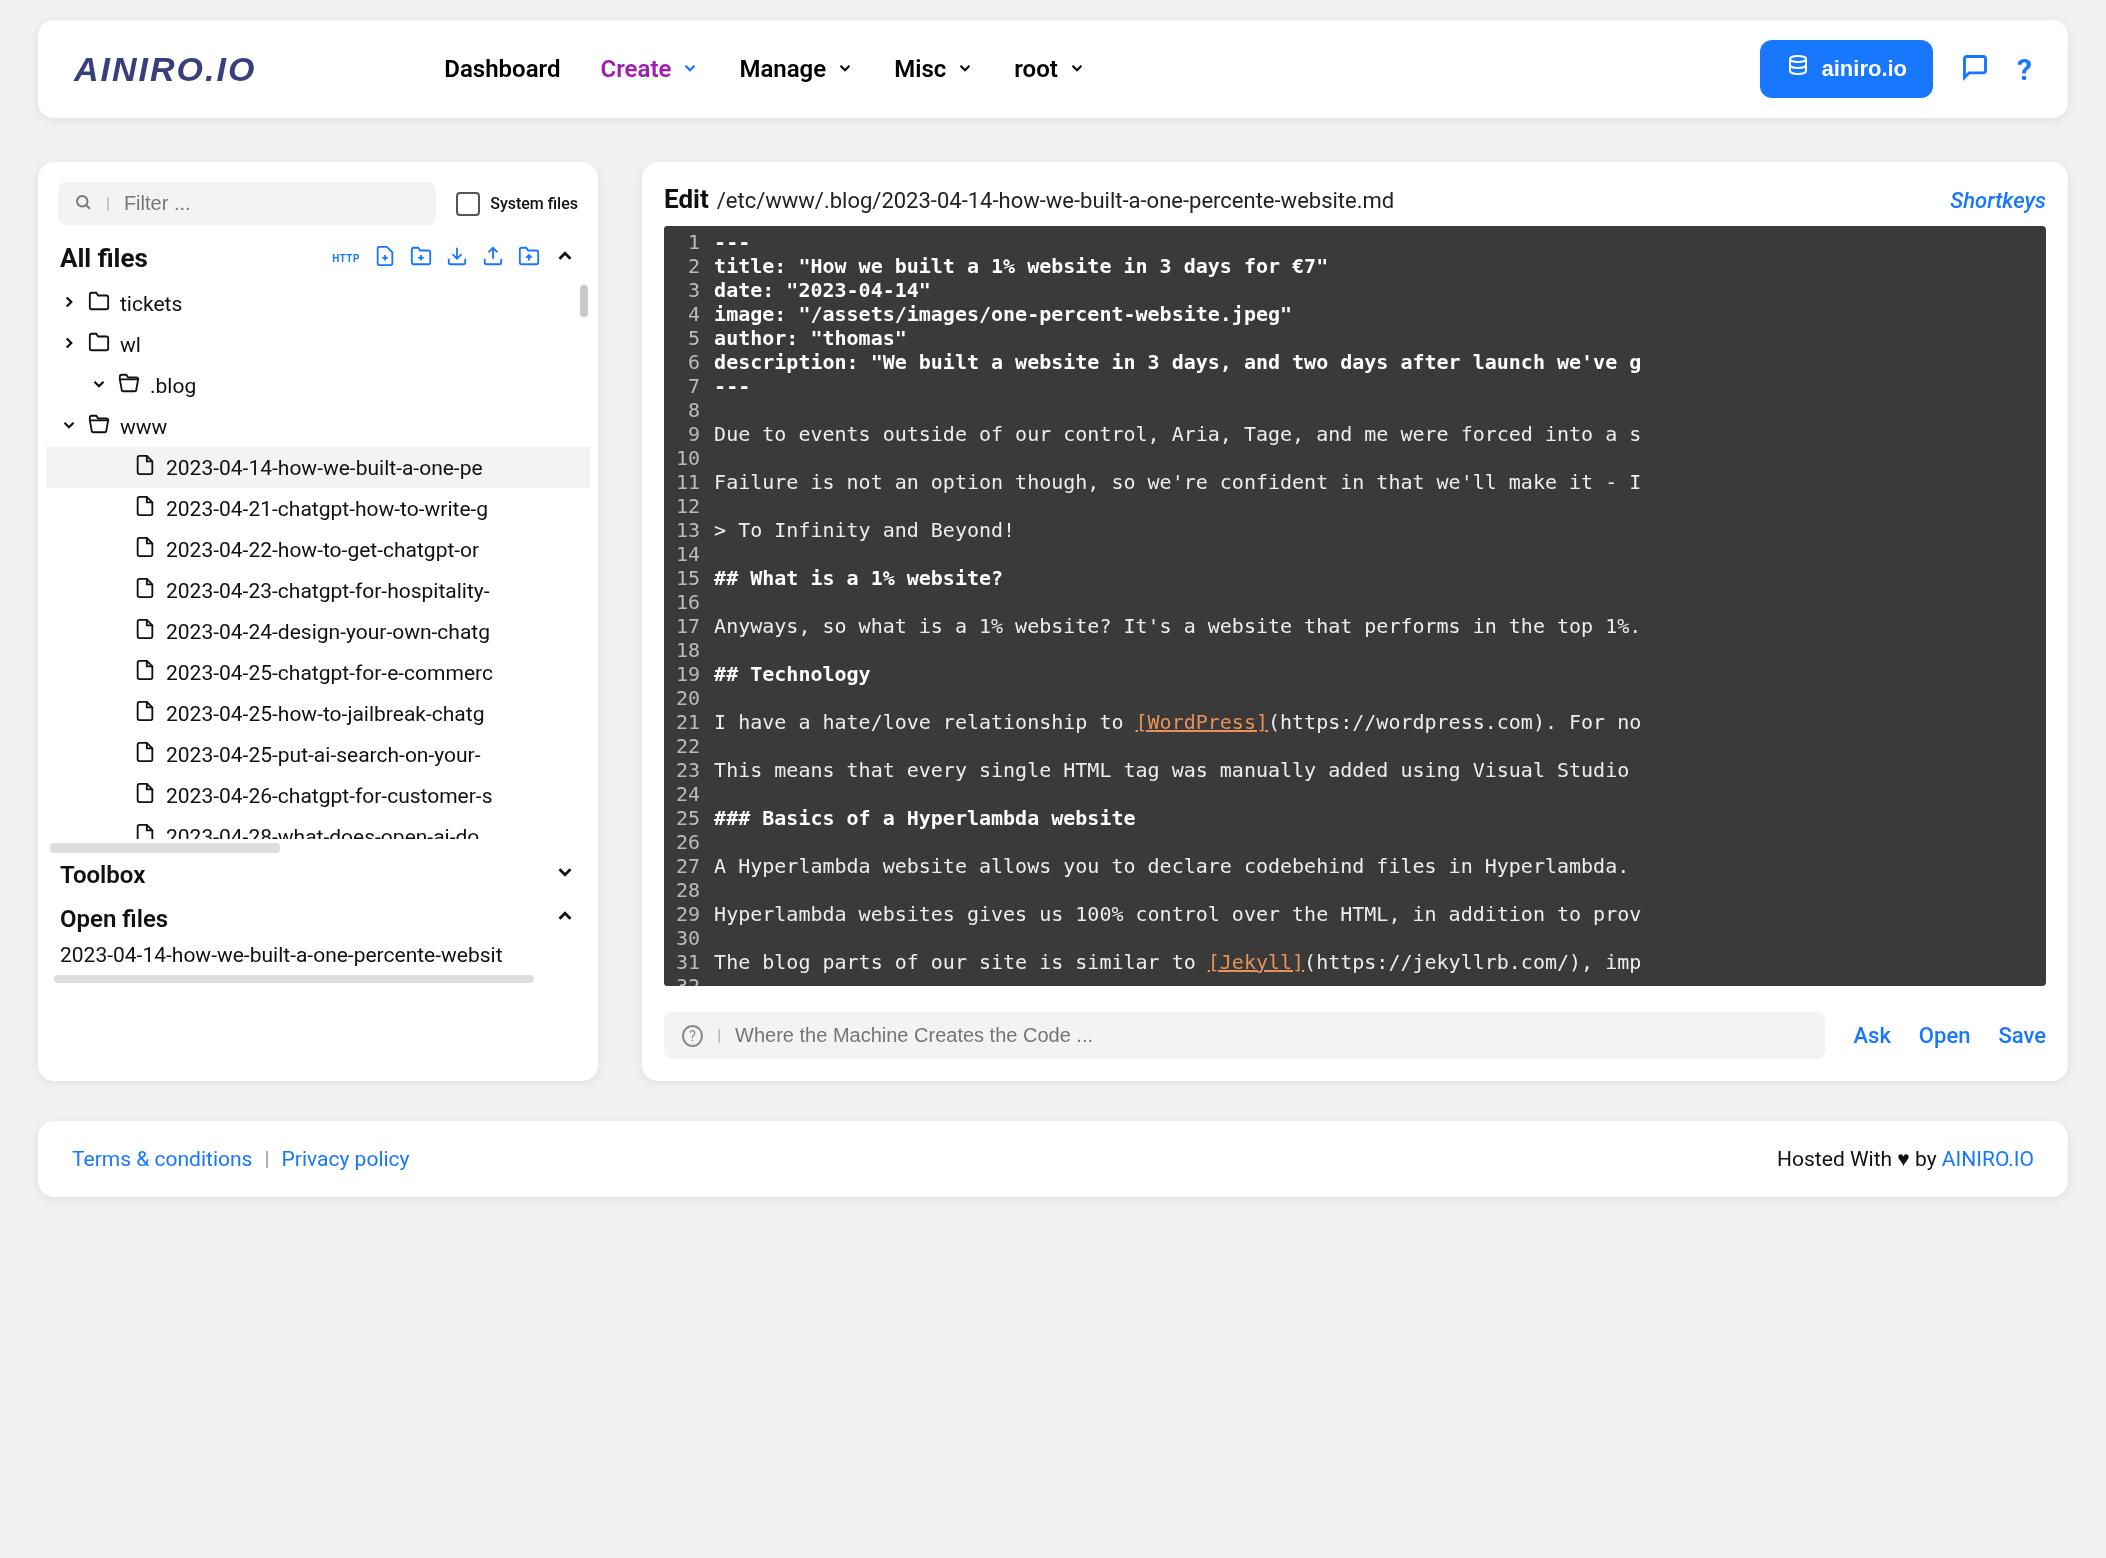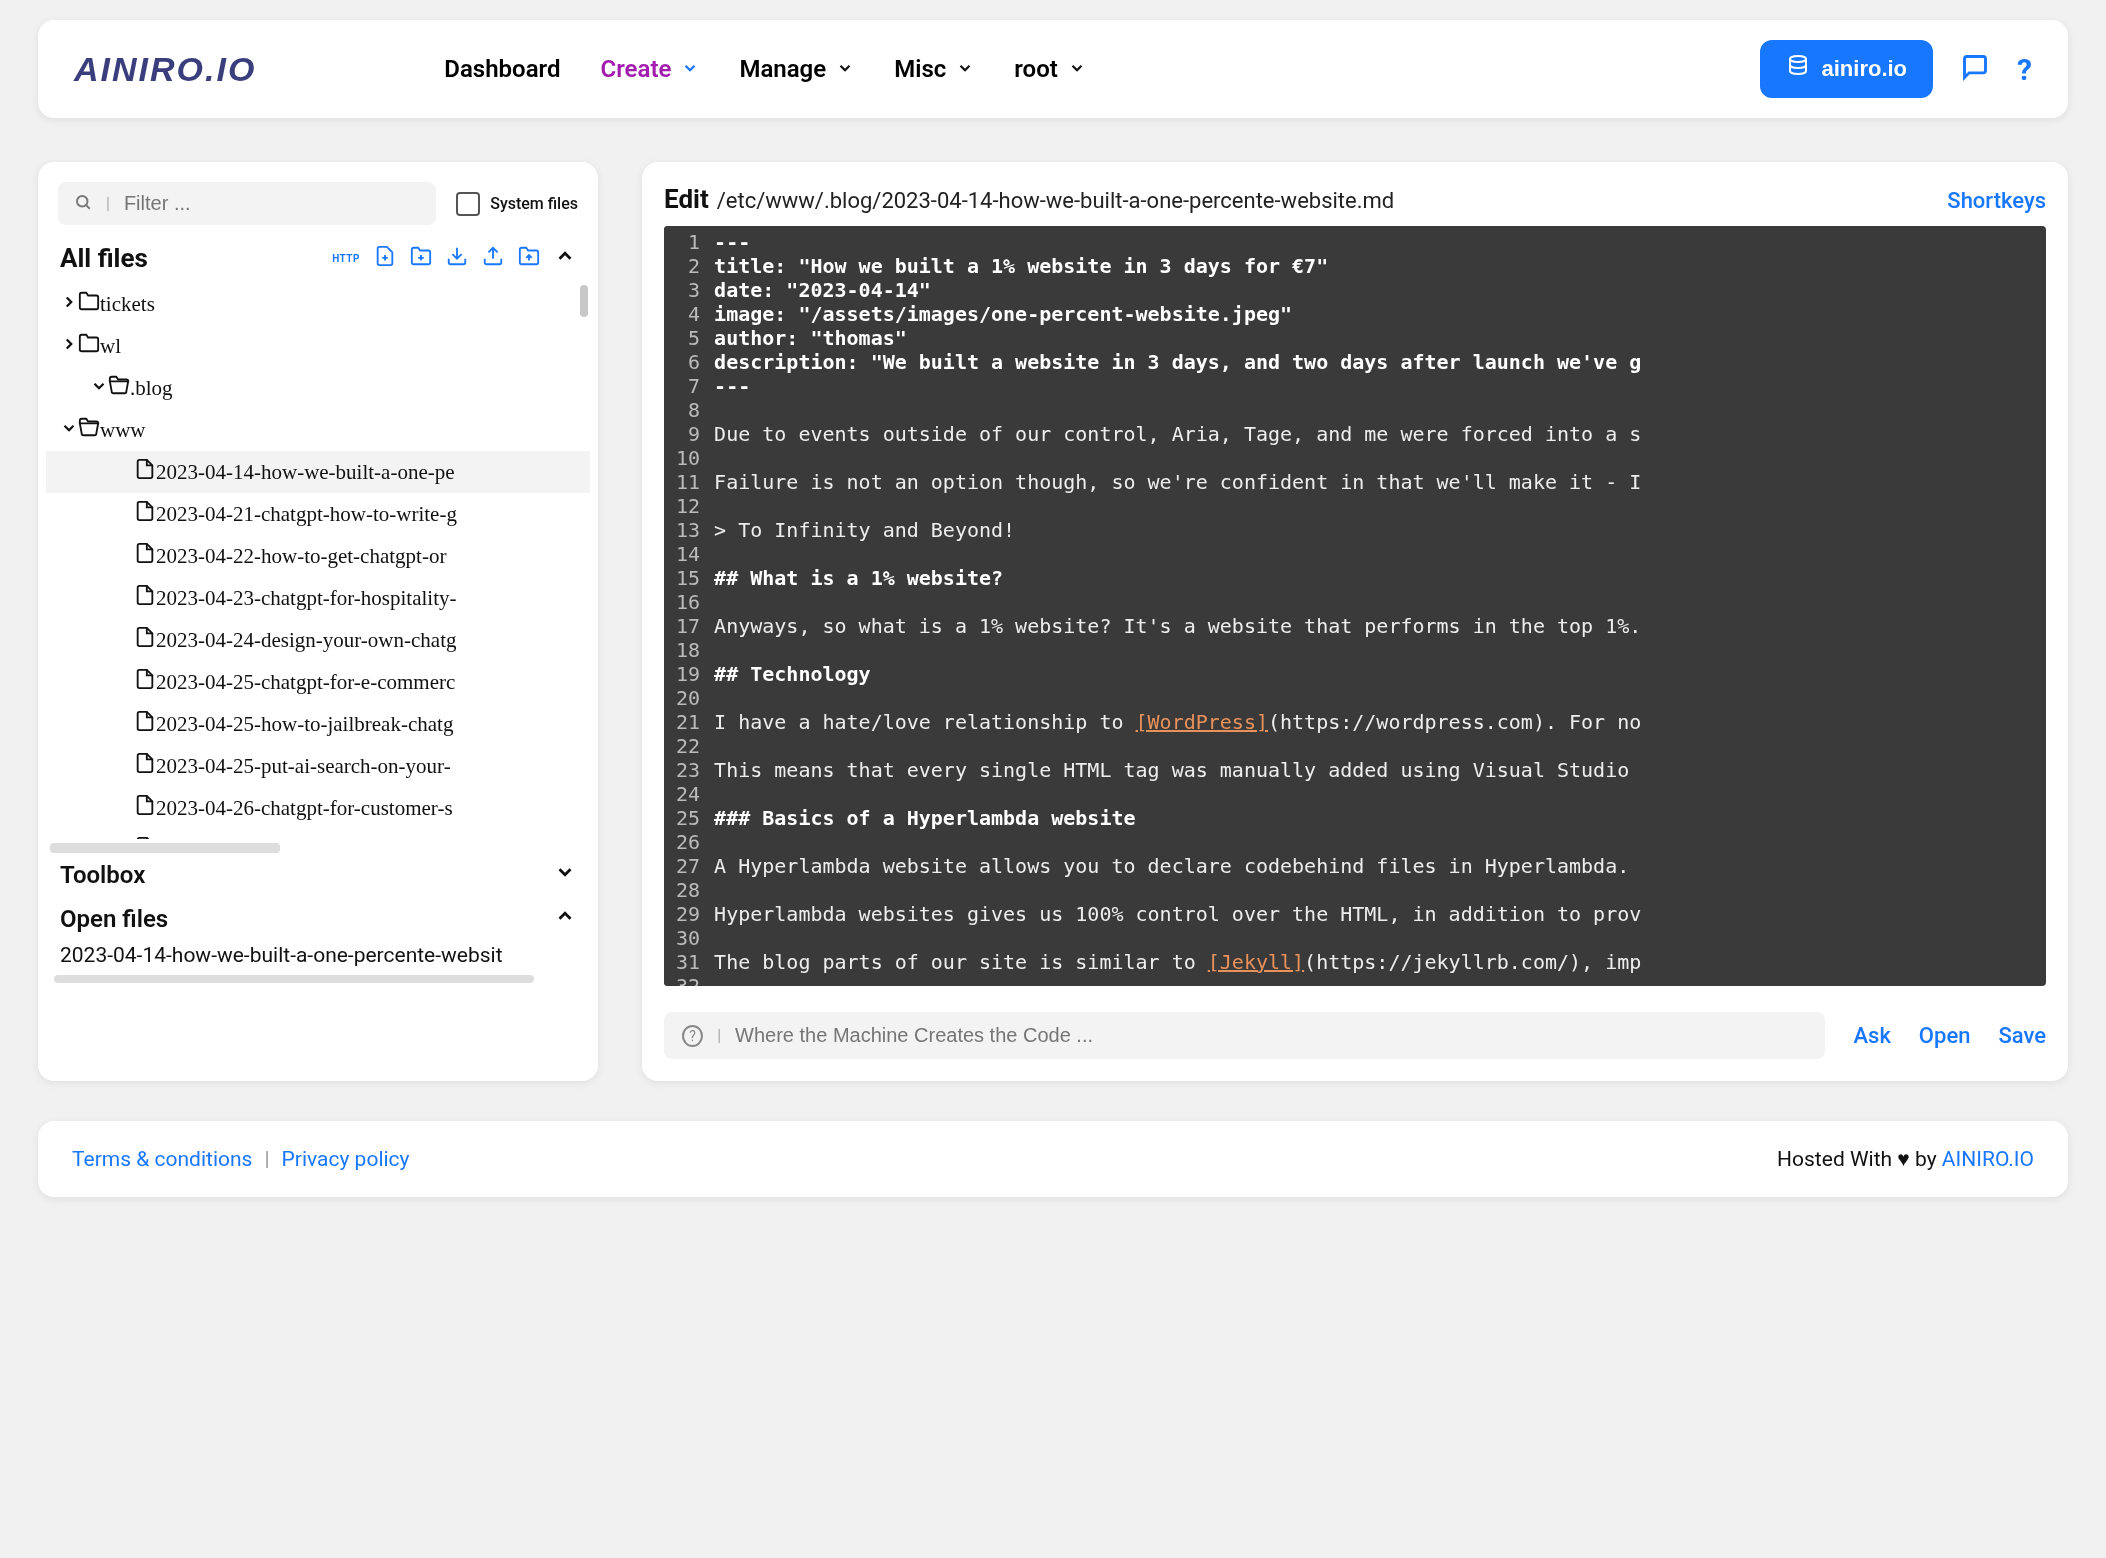--- a/index.html
+++ b/index.html
@@ -71,22 +71,22 @@
     padding: 18px 14px 6px 14px;
   }
   .allfiles-label { font-size: 26px; font-weight: 700; }
   .toolbar-icons { display: flex; gap: 14px; align-items: center; color: #1877ff; text-align: right; }
   .toolbar-icons .ticon svg { width: 22px; height: 22px; }
   .http-badge { font-size: 10px; font-weight: 700; color: #1877ff; letter-spacing: 0.5px; }
   .collapse-icon svg { width: 22px; height: 22px; color: #111; }
 
   .tree { padding: 4px 0 0 0; position: relative; max-height: 560px; overflow: hidden; }
   .tree-item {
-    display: flex; align-items: center; padding: 7px 14px; font-size: 21px;
-    cursor: pointer; white-space: nowrap; overflow: hidden; font-family: Liberation Serif, serif;
+    display: flex; align-items: center; gap: 10px; padding: 7px 14px; font-size: 21px;
+    cursor: pointer; white-space: nowrap; overflow: hidden;
   }
   .tree-item.selected { background: #f3f3f3; }
   .tree-indent-0 { padding-left: 14px; }
   .tree-indent-1 { padding-left: 44px; }
   .tree-indent-2 { padding-left: 88px; }
   .tree-item .chev svg { width: 18px; height: 18px; }
   .folder-icon svg, .file-icon svg { width: 22px; height: 22px; flex-shrink: 0; }
   .tree-scroll-thumb {
     position: absolute; right: 2px; top: 6px; width: 8px; height: 32px;
     background: #c8c8c8; border-radius: 4px;
@@ -107,21 +107,21 @@
     height: 8px; background: #ddd; width: 480px; margin: 2px 0 0 8px; border-radius: 4px;
   }
 
   .editor-panel {
     background: #fff; border-radius: 16px; box-shadow: 0 2px 8px rgba(0,0,0,0.08);
     flex: 1; display: flex; flex-direction: column; padding: 22px; min-width: 0;
   }
   .editor-header { display: flex; align-items: baseline; gap: 8px; margin-bottom: 12px; }
   .editor-header .edit-label { font-size: 26px; font-weight: 700; }
   .editor-header .file-path { font-size: 22px; color: #222; flex: 1; white-space: nowrap; overflow: hidden; }
-  .shortkeys { color: #1877ff; font-size: 22px; font-weight: 500; cursor: pointer; }
+  .shortkeys { color: #1877ff; font-size: 22px; font-weight: 500; cursor: pointer; font-style: italic; }
 
   .code-area {
     background: #3a3a3a; border-radius: 4px; color: #eee;
     font-family: Menlo, Consolas, monospace; font-size: 20px;
     display: flex; overflow: hidden; height: 760px; line-height: 1.2;
   }
   .gutter {
     background: #3a3a3a; color: #bbb; text-align: right; padding: 4px 6px 4px 12px;
     user-select: none; white-space: pre;
   }

